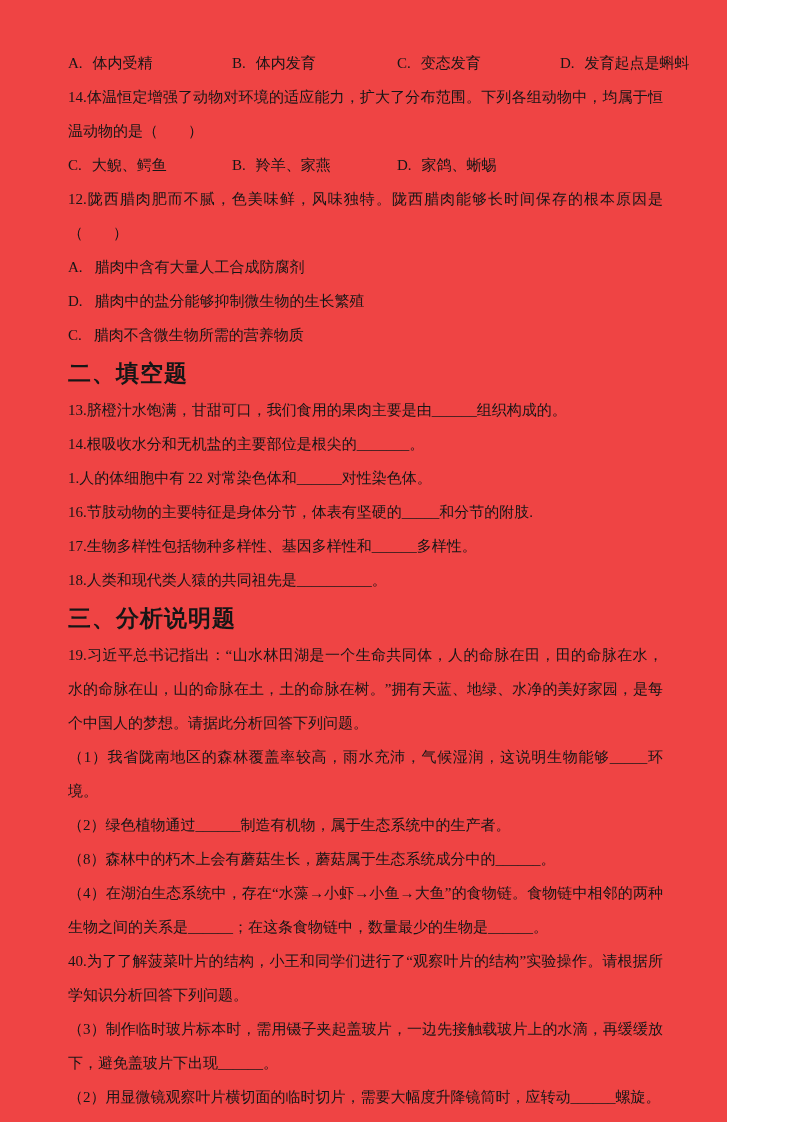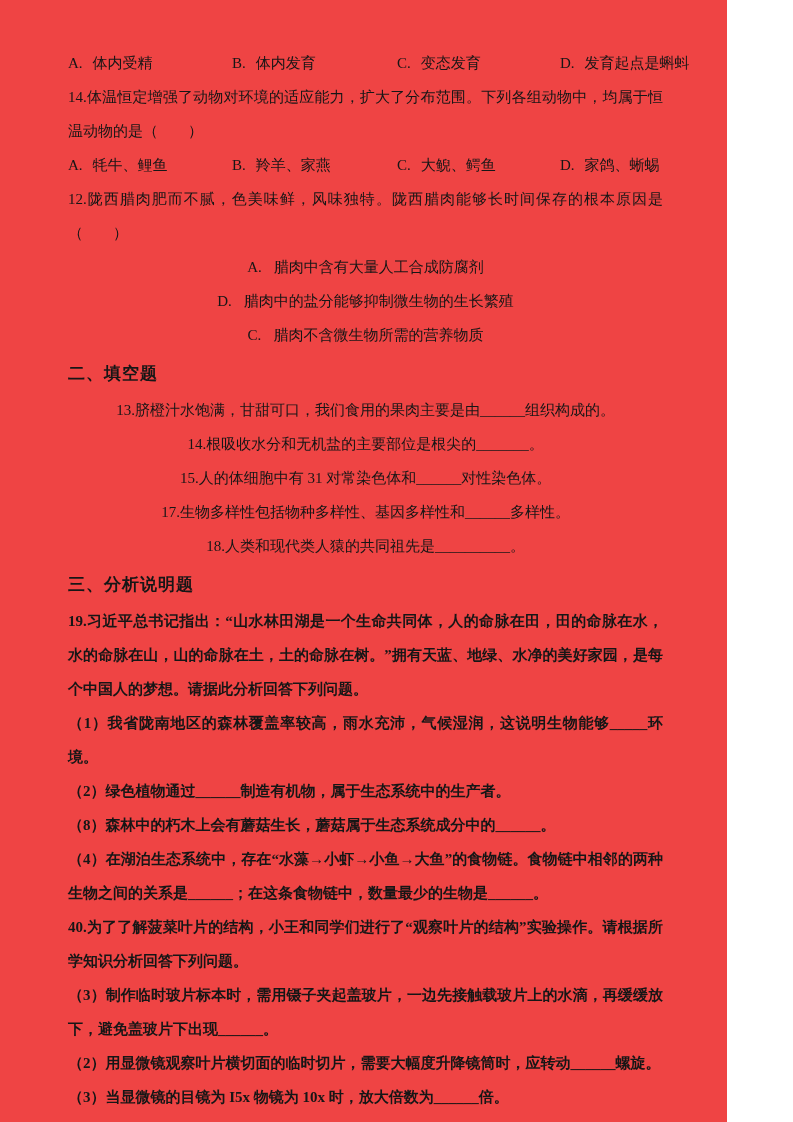--- a/index.html
+++ b/index.html
@@ -9,34 +9,34 @@
     height: 1122px;
     box-sizing: border-box;
     background: #ef4444;
     padding: 46px 64px 16px 68px;
     font-family: "Liberation Serif", "DejaVu Serif", serif;
     font-size: 15px;
     color: #161616;
     line-height: 34px;
     overflow: hidden;
   }
-  p { margin: 0; text-align: center; }
+  p { margin: 0; }
   .stem { text-align: justify; }
-  .para { text-align: justify; font-weight: bold; }
+  .para { text-align: justify; }
   .opt-row {
     display: grid;
     grid-template-columns: 164px 165px 163px 1fr;
     white-space: nowrap;
   }
   .opt-label { display: inline-block; margin-right: 10px; }
   .opt-line .opt-label { margin-right: 12px; }
   .sec-heading {
     font-family: Liberation Serif, serif;
     font-weight: bold;
-    font-size: 17px;
+    font-size: 23px;
     line-height: 34px;
     margin: 5px 0 2px 0;
     letter-spacing: 1px;
   }
 </style>
 </head>
 <body>
 
 <div class="page">
 
@@ -51,48 +51,46 @@
       <span class="opt-label">C.</span><span>变态发育</span>
     </div>
     <div>
       <span class="opt-label">D.</span><span>发育起点是蝌蚪</span>
     </div>
   </div>
 
   <p class="stem">14.体温恒定增强了动物对环境的适应能力，扩大了分布范围。下列各组动物中，均属于恒温动物的是（　　）</p>
   <div class="opt-row">
     <div>
-      <span class="opt-label">A.</span><span>牦牛、鲤鱼</span>
+      <span class="opt-label">C.</span><span>大鲵、鳄鱼</span>
     </div>
     <div>
       <span class="opt-label">B.</span><span>羚羊、家燕</span>
-    </div>
-    <div>
-      <span class="opt-label">C.</span><span>大鲵、鳄鱼</span>
     </div>
     <div>
       <span class="opt-label">D.</span><span>家鸽、蜥蜴</span>
     </div>
   </div>
 
   <p class="stem">12.陇西腊肉肥而不腻，色美味鲜，风味独特。陇西腊肉能够长时间保存的根本原因是（　　）</p>
   <p class="opt-line">
     <span class="opt-label">A.</span><span>腊肉中含有大量人工合成防腐剂</span>
   </p>
   <p class="opt-line">
     <span class="opt-label">D.</span><span>腊肉中的盐分能够抑制微生物的生长繁殖</span>
   </p>
   <p class="opt-line">
     <span class="opt-label">C.</span><span>腊肉不含微生物所需的营养物质</span>
   </p>
 
   <h2 class="sec-heading">二、填空题</h2>
   <p>13.脐橙汁水饱满，甘甜可口，我们食用的果肉主要是由______组织构成的。</p>
   <p>14.根吸收水分和无机盐的主要部位是根尖的_______。</p>
-  <p>15.人的体细胞中有 31 对常染色体和______对性染色体。</p>
+  <p>1.人的体细胞中有 22 对常染色体和______对性染色体。</p>
+  <p>16.节肢动物的主要特征是身体分节，体表有坚硬的_____和分节的附肢.</p>
   <p>17.生物多样性包括物种多样性、基因多样性和______多样性。</p>
   <p>18.人类和现代类人猿的共同祖先是__________。</p>
 
   <h2 class="sec-heading">三、分析说明题</h2>
 
   <p class="para">19.习近平总书记指出：“山水林田湖是一个生命共同体，人的命脉在田，田的命脉在水，水的命脉在山，山的命脉在土，土的命脉在树。”拥有天蓝、地绿、水净的美好家园，是每个中国人的梦想。请据此分析回答下列问题。</p>
   <p class="para">（1）我省陇南地区的森林覆盖率较高，雨水充沛，气候湿润，这说明生物能够_____环境。</p>
   <p class="para">（2）绿色植物通过______制造有机物，属于生态系统中的生产者。</p>
   <p class="para">（8）森林中的朽木上会有蘑菇生长，蘑菇属于生态系统成分中的______。</p>
   <p class="para">（4）在湖泊生态系统中，存在“水藻→小虾→小鱼→大鱼”的食物链。食物链中相邻的两种生物之间的关系是______；在这条食物链中，数量最少的生物是______。</p>

